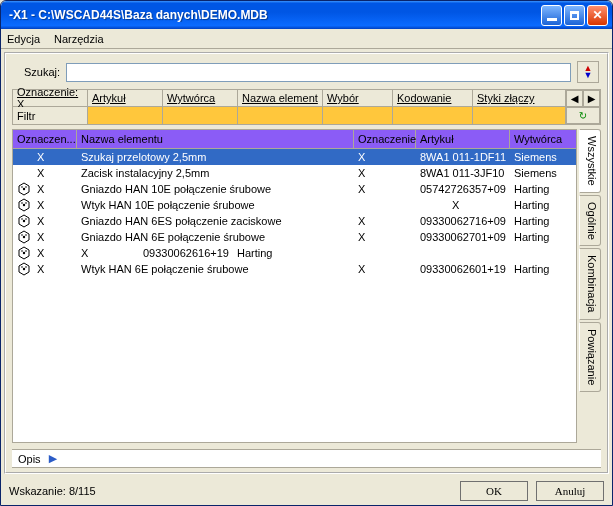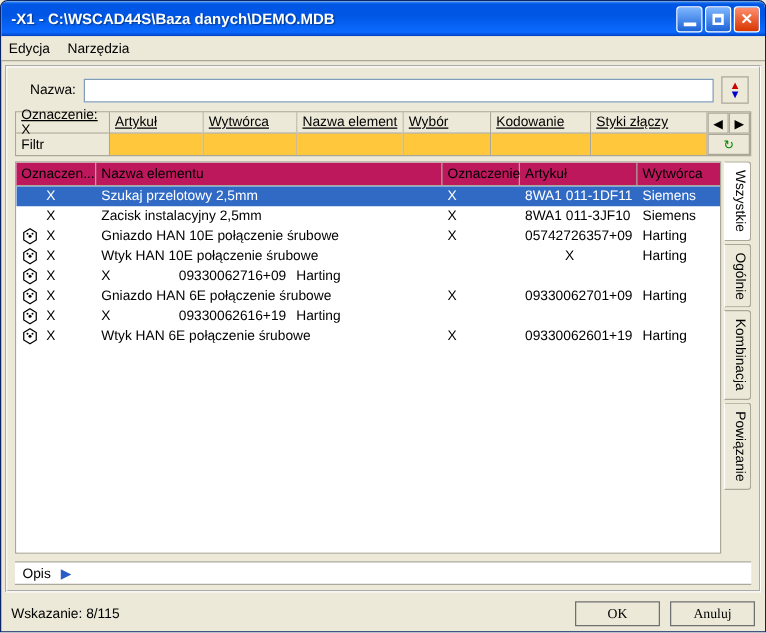--- a/index.html
+++ b/index.html
@@ -91,21 +91,21 @@
   }
   .fh .hd { background:#ece9d8; border-bottom:1px solid #aca899; padding:1px 4px; height:17px; display:flex;align-items:center;text-decoration:underline; }
   .fh .fl { background:#ffc73c; height:17px; padding:1px 4px; display:flex;align-items:center; }
   .fh:first-child .fl { background:#ece9d8; }
   .nav-mini { display:flex;flex-direction:column; }
   .nav-mini .rowm { display:flex; }
   .nav-mini .btn { width:17px;height:17px;border:1px solid #aca899;display:flex;align-items:center;justify-content:center;font-size:10px;background:#ece9d8; }
 
   .mainrow { flex:1; display:flex; margin:4px 2px 2px 2px; min-height:0; }
   .tablewrap { flex:1; border:1px solid #aca899; background:#fff; display:flex;flex-direction:column; overflow:hidden; }
-  .thead { display:flex; background:#be185d; border-bottom:1px solid #aca899; }
+  .thead { display:flex; background:#8b5cf6; border-bottom:1px solid #aca899; }
   .thead .th { border-right:1px solid #aca899; padding:2px 4px; height:18px; display:flex;align-items:center; }
   .tbody { flex:1; overflow:auto; background:#fff; }
   .tr { display:flex; height:16px; align-items:center; }
   .tr.sel { background:#316ac5; color:#fff; }
   .td { padding:0 4px; white-space:nowrap; overflow:hidden; height:16px; display:flex;align-items:center; }
   .iconcell { width:16px;height:16px;display:flex;align-items:center;justify-content:center; }
   .plug-icon svg { width:14px;height:14px; }
 
   .col-ic { width:20px; flex:0 0 20px; }
   .col-ozs { width:44px; flex:0 0 44px; }
@@ -169,21 +169,21 @@
   </div>
 
   <div class="menubar">
     <span>Edycja</span>
     <span>Narzędzia</span>
   </div>
 
   <div class="inner">
 
     <div class="searchrow">
-      <span>Nazwa:</span>
+      <span>Szukaj:</span>
       <input type="text" value="" style="">
       <div class="tool-small">
         <span style="color:#c00;font-size:9px;line-height:7px;">▲<br><span style="color:#00c">▼</span></span>
       </div>
     </div>
 
     <div class="filtergrid">
       <div class="fh" style="width:75px">
         <div class="hd">Oznaczenie: X</div>
         <div class="fl">Filtr</div>
@@ -291,20 +291,21 @@
                 <span class="iconcell plug-icon">
                   <svg viewBox="0 0 14 14">
                     <path d="M2 4 L7 1 L12 4 L12 10 L7 13 L2 10 Z" fill="#fff" stroke="#000" stroke-width="1"></path>
                     <circle cx="7" cy="7" r="1.2" fill="#000"></circle>
                     <circle cx="5" cy="5" r=".8" fill="#000"></circle>
                     <circle cx="9" cy="5" r=".8" fill="#000"></circle>
                   </svg>
                 </span>
               </div>
               <div class="td col-ozs">X</div>
+              <div class="td col-nz">Gniazdo HAN 6ES połączenie zaciskowe</div>
               <div class="td col-oz2">X</div>
               <div class="td col-art">09330062716+09</div>
               <div class="td col-wy">Harting</div>
             </div>
             <div class="tr">
               <div class="td col-ic">
                 <span class="iconcell plug-icon">
                   <svg viewBox="0 0 14 14">
                     <path d="M2 4 L7 1 L12 4 L12 10 L7 13 L2 10 Z" fill="#fff" stroke="#000" stroke-width="1"></path>
                     <circle cx="7" cy="7" r="1.2" fill="#000"></circle>

